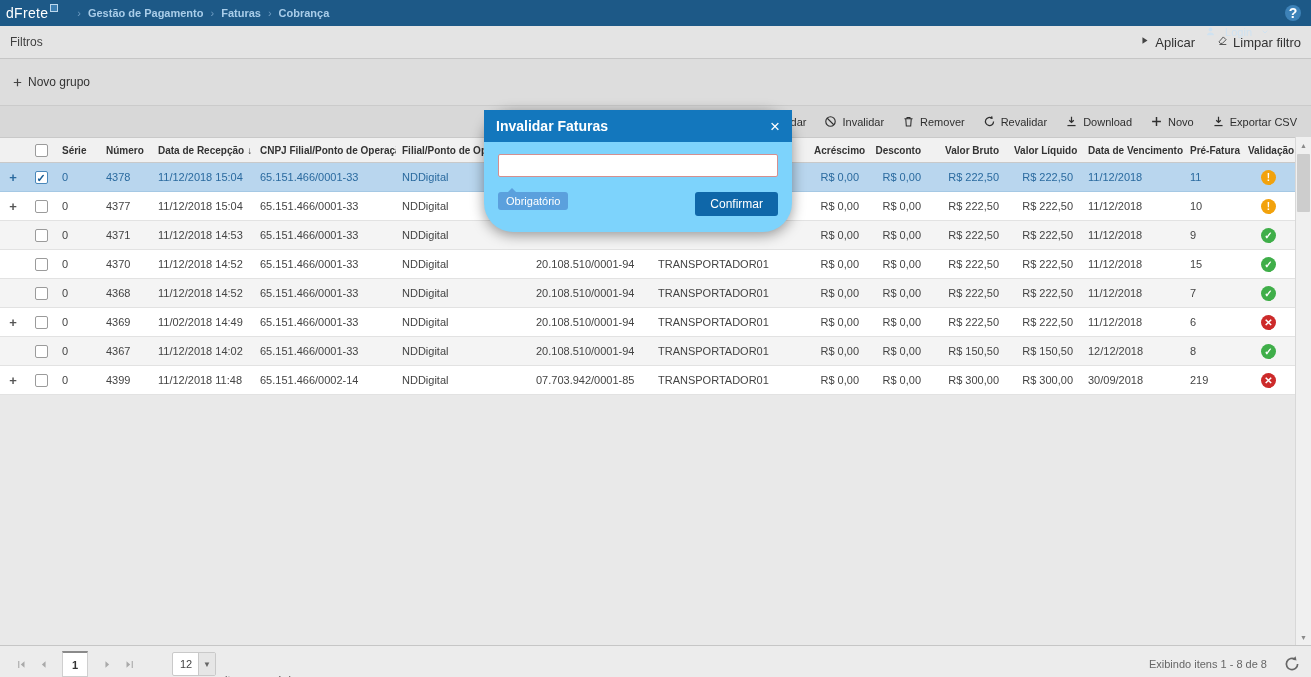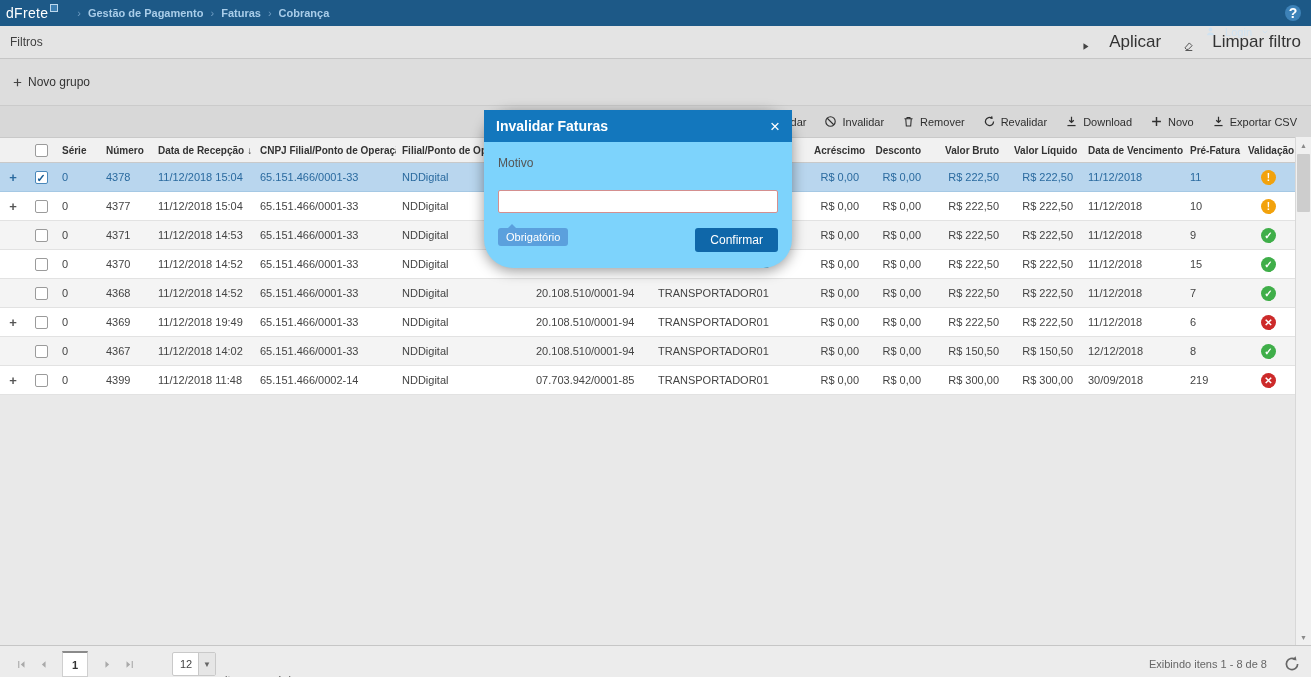--- a/index.html
+++ b/index.html
@@ -14,21 +14,21 @@
   .crumb { color:#a9cde9; cursor:pointer; }
   .crumb-sep { color:#6e9cc2; margin:0 7px; font-weight:normal; }
   .topbar-right { margin-left:auto; display:flex; align-items:center; color:#cfe2f1; font-size:11px; }
   .login-wrap { display:flex; align-items:center; gap:9px; cursor:pointer;margin-top:37px; }
   .help { margin-left:16px; font-size:14px; font-weight:bold; color:#fff; width:16px; height:16px; line-height:16px; text-align:center; border-radius:50%; background:#3d82b8; cursor:pointer; }
 
   
   .filters-bar { height:28px; background:#e4e4e4; border-bottom:1px solid #c6c6c6; display:flex; align-items:center; padding:16px 10px; }
   .filters-title { font-size:12px; color:#3f3f3f; }
   .filters-actions { margin-left:auto; display:flex; gap:22px; }
-  .action-btn { display:flex; align-items:flex-end; gap:18px; font-size:17px; color:#333; cursor:pointer; }
+  .action-btn { display:flex; align-items:flex-start; gap:5px; font-size:13px; color:#333; cursor:pointer; }
 
   
   .group-bar { height:46px; background:#dddddd; display:flex; align-items:center; padding:0 12px; }
   .new-group { display:flex; align-items:center; gap:5px; font-size:12px; color:#333; cursor:pointer; }
 
   
   .toolbar { height:32px; background:#d8d8d8; border-top:1px solid #cbcbcb; display:flex; align-items:center; justify-content:flex-end; gap:18px; padding:0 14px; }
   .tb-btn { display:flex; align-items:center; gap:5px; font-size:11px; color:#2f2f2f; cursor:pointer; white-space:nowrap; }
 
   .i { width:13px; height:13px; flex:none; }
@@ -342,21 +342,21 @@
             <td class="c-prefatura">7</td>
             <td class="c-validacao"><span class="status success">✓</span></td>
           </tr>
           <tr>
             <td class="c-expand"><span class="plus">+</span></td>
             <td class="c-check">
               <div class="cb"></div>
             </td>
             <td class="c-serie">0</td>
             <td class="c-numero">4369</td>
-            <td class="c-recepcao">11/12/2018 19:49</td>
+            <td class="c-recepcao">11/02/2018 14:49</td>
             <td class="c-cnpj_filial">65.151.466/0001-33</td>
             <td class="c-filial">NDDigital</td>
             <td class="c-cnpj_transp">20.108.510/0001-94</td>
             <td class="c-transp">TRANSPORTADOR01</td>
             <td class="c-acrescimo right">R$ 0,00</td>
             <td class="c-desconto right">R$ 0,00</td>
             <td class="c-bruto right">R$ 222,50</td>
             <td class="c-liquido right">R$ 222,50</td>
             <td class="c-vencimento">11/12/2018</td>
             <td class="c-prefatura">6</td>
@@ -451,21 +451,20 @@
         </svg>
     </div>
   </div>
 
   <div class="modal">
     <div class="modal-header">
       <span class="modal-title">Invalidar Faturas</span>
       <span class="modal-close">×</span>
     </div>
     <div class="modal-body">
-      <label class="motivo-label">Motivo</label>
       <input class="motivo-input" value="" style="">
       <div class="modal-row">
         <span class="req-badge">Obrigatório</span>
         <div class="confirm-btn">Confirmar</div>
       </div>
     </div>
   </div>
 
 </div>
 

